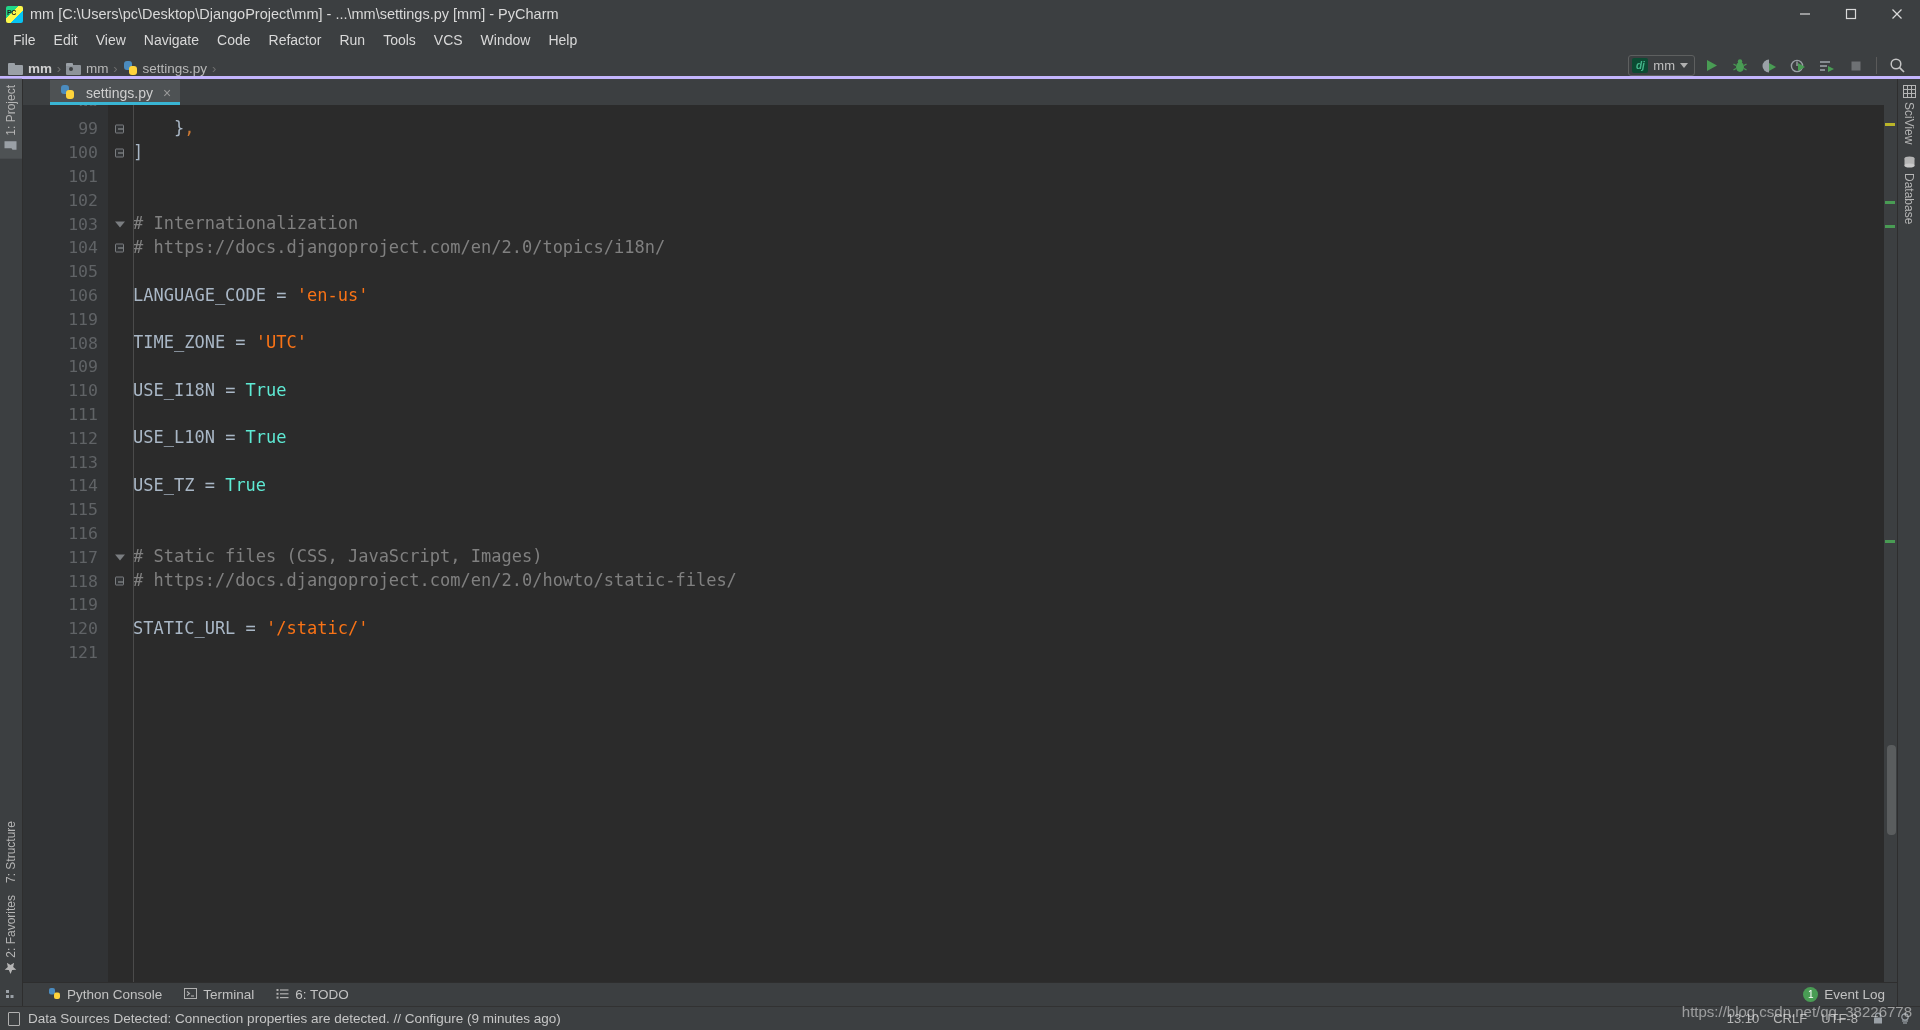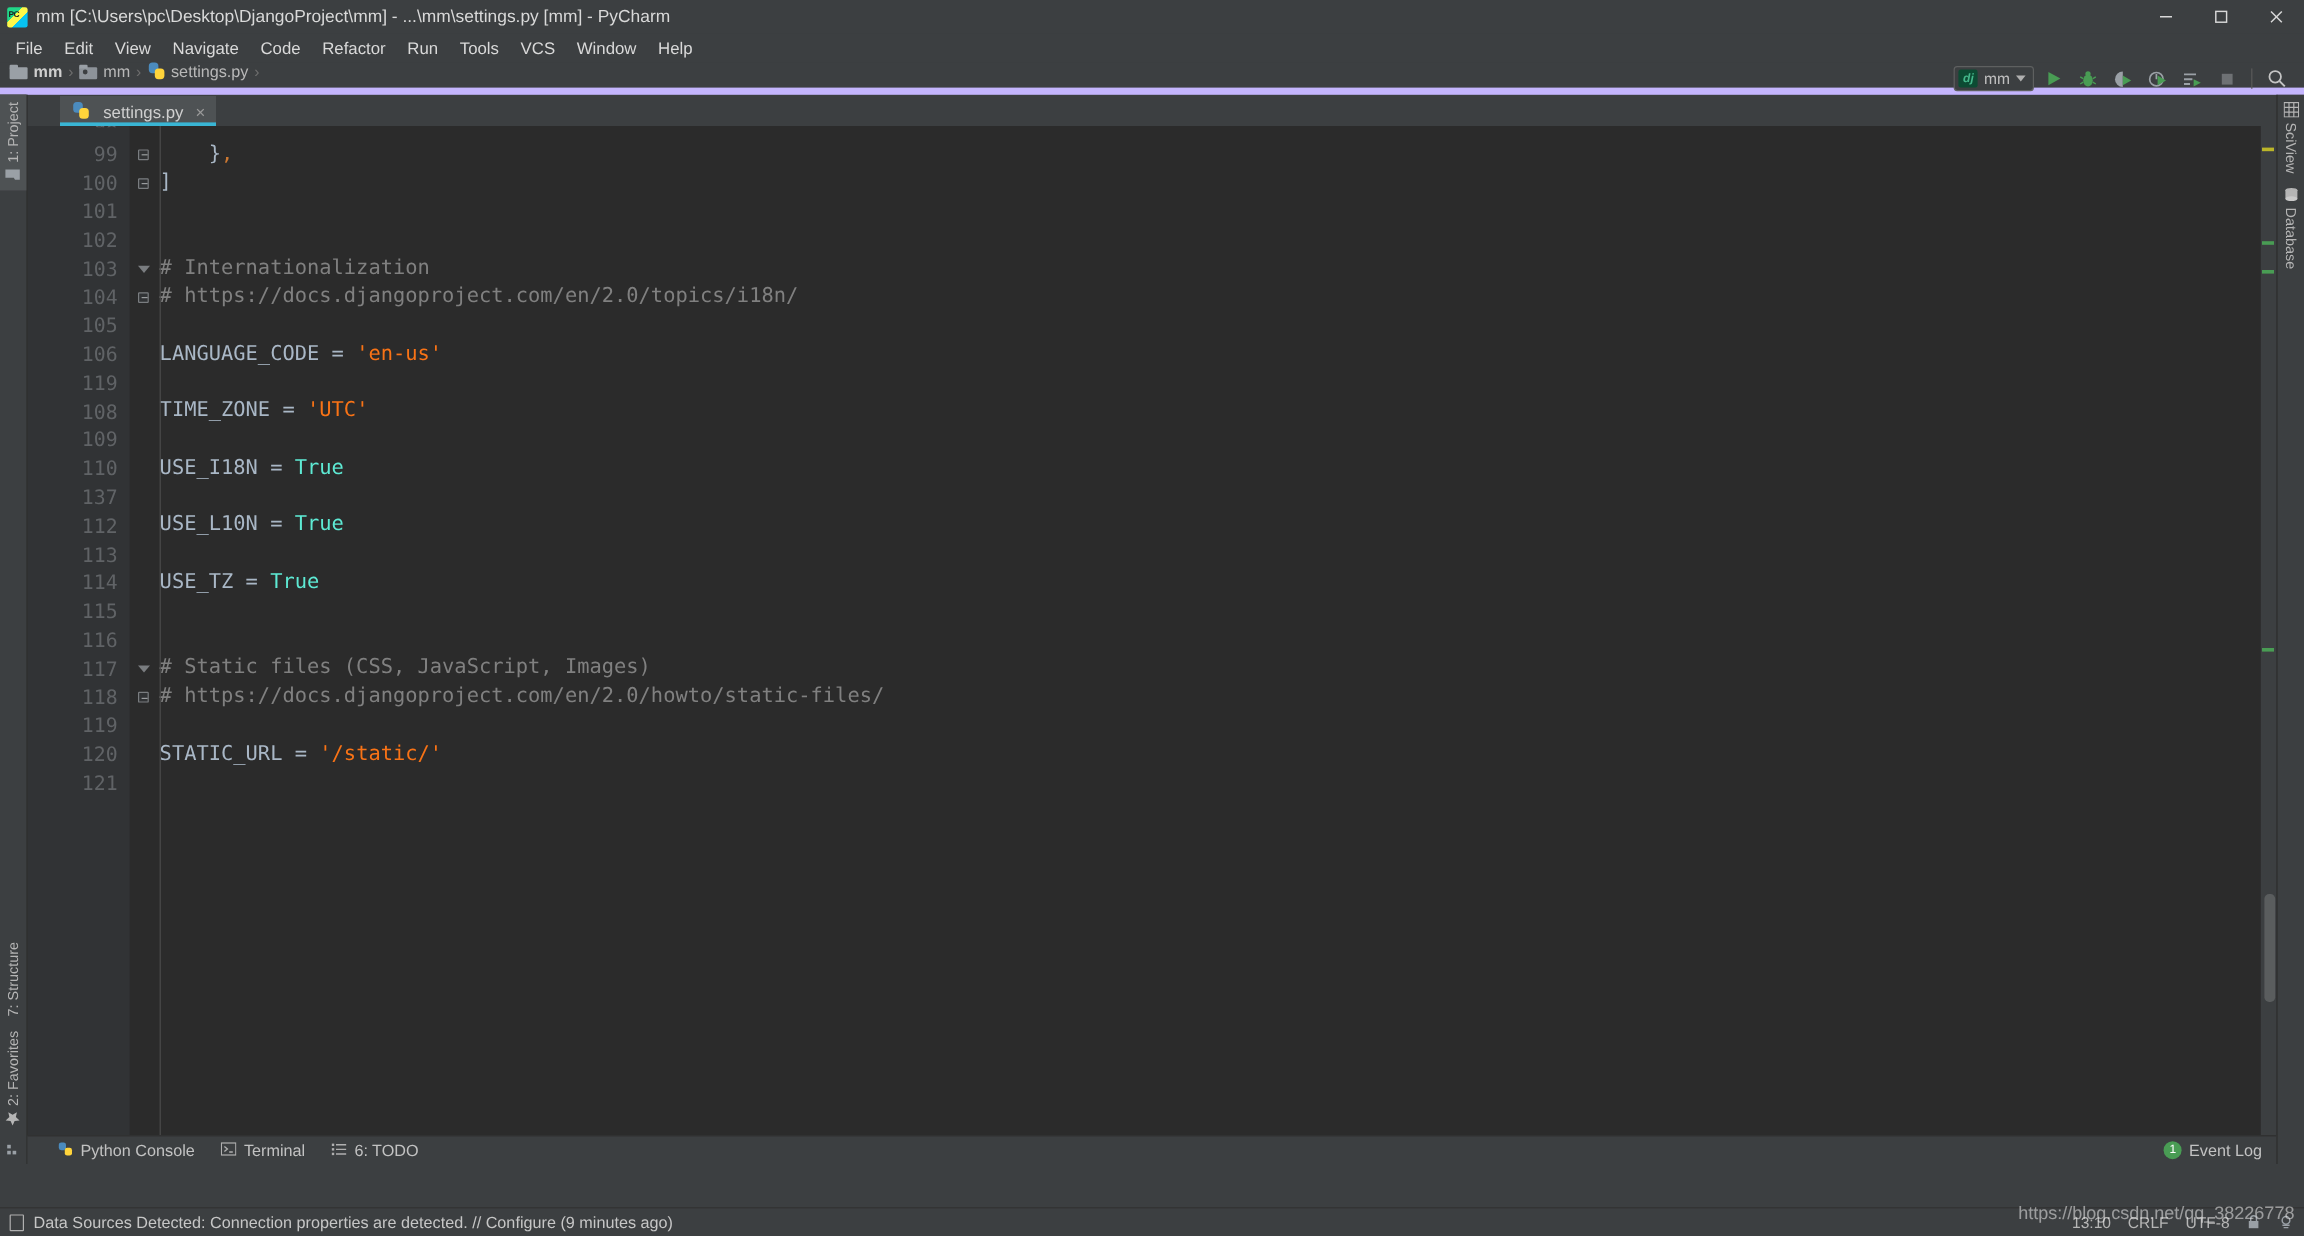--- a/index.html
+++ b/index.html
@@ -38,22 +38,22 @@
     height: 24px; flex: 0 0 24px; background: #3c3f41; display: flex;
     align-items: center; padding-left: 4px; gap: 0px;
   }
   .menu-item {
     font-size: 14px; color: #d9d9d9; padding: 2px 9px; white-space: nowrap;
   }
 
   
   .navbar {
     height: 27px; flex: 0 0 27px; background: #3c3f41; display: flex;
-    align-items: flex-start; padding-left: 8px; position: relative;
-    border-bottom: 6px solid #c4b5fd;
+    align-items: flex-end; padding-left: 8px; position: relative;
+    border-bottom: 3px solid #c4b5fd;
   }
   .crumb { display: flex; align-items: center; font-size: 13.5px; color: #b8b8b8; }
   .crumb-sep {
     width: 14px; text-align: center; color: #6e6e6e; font-size: 13px;
   }
   .folder-icon {
     width: 15px; height: 12px; margin-right: 5px; position: relative; flex: 0 0 15px;
   }
   .folder-icon::before {
     content: ""; position: absolute; left: 0; top: 2px; width: 15px; height: 10px;
@@ -201,21 +201,21 @@
   }
   .brail-btn { display: flex; align-items: center; gap: 6px; font-size: 13.5px; color: #c2c2c2; }
   .brail-right { position: absolute; right: 12px; display: flex; align-items: center; gap: 6px; }
   .evt-badge {
     width: 15px; height: 15px; border-radius: 50%; background: #499c54; color: #fff;
     font-size: 10px; display: flex; align-items: center; justify-content: center;
   }
 
   .statusbar {
     height: 24px; flex: 0 0 24px; background: #3c3f41; display: flex; align-items: center;
-    padding-left: 8px; gap: 8px; position: relative; border-top: 1px solid #323232; margin-top: 36px;
+    padding-left: 8px; gap: 8px; position: relative; border-top: 1px solid #323232;
   }
   .status-text { font-size: 13.5px; color: #c6c6c6; white-space: nowrap; }
   .status-right {
     position: absolute; right: 8px; display: flex; align-items: center; gap: 14px;
   }
   .status-item { font-size: 13px; color: #b6b6b6; display: flex; align-items: center; gap: 3px; }
 
   .watermark {
     position: absolute; right: 8px; bottom: 10px; font-size: 15px;
     color: rgba(235,235,235,0.55); white-space: nowrap; pointer-events: none;
@@ -408,21 +408,21 @@
               </span></div>
             <div class="gutter-line">104<span class="fold">
                 <span class="fold-box"></span>
               </span></div>
             <div class="gutter-line">105</div>
             <div class="gutter-line">106</div>
             <div class="gutter-line">119</div>
             <div class="gutter-line">108</div>
             <div class="gutter-line">109</div>
             <div class="gutter-line">110</div>
-            <div class="gutter-line">137</div>
+            <div class="gutter-line">111</div>
             <div class="gutter-line">112</div>
             <div class="gutter-line">113</div>
             <div class="gutter-line">114</div>
             <div class="gutter-line">115</div>
             <div class="gutter-line">116</div>
             <div class="gutter-line">117<span class="fold">
                 <span class="fold-arrow"></span>
               </span></div>
             <div class="gutter-line">118<span class="fold">
                 <span class="fold-box"></span>

